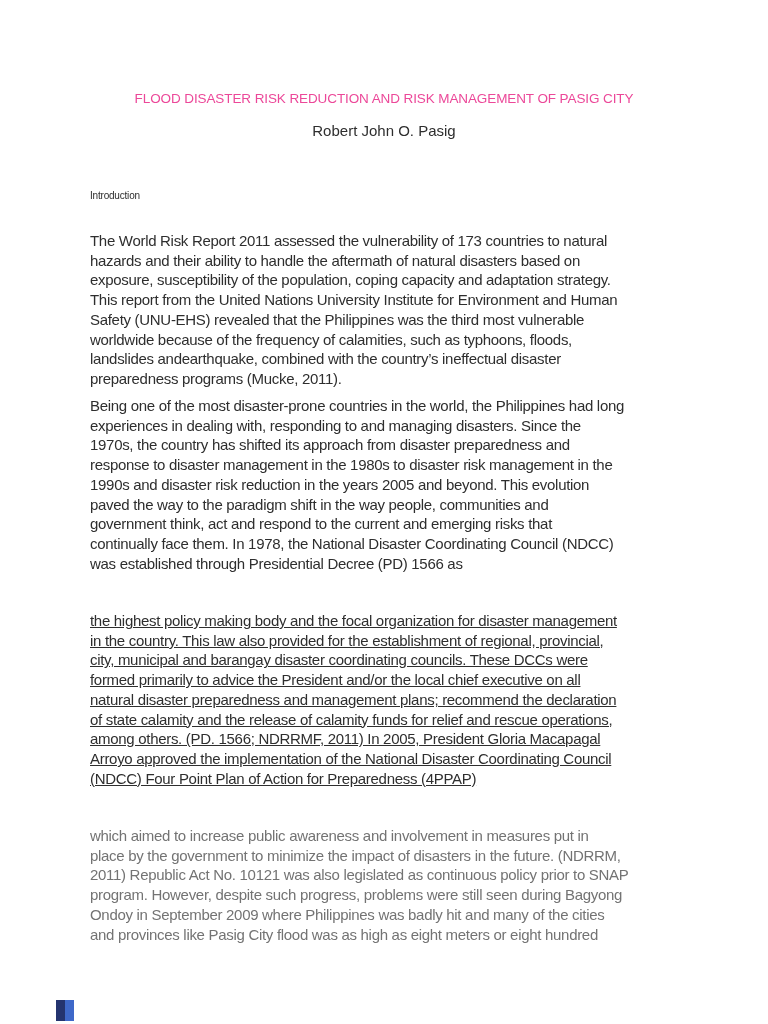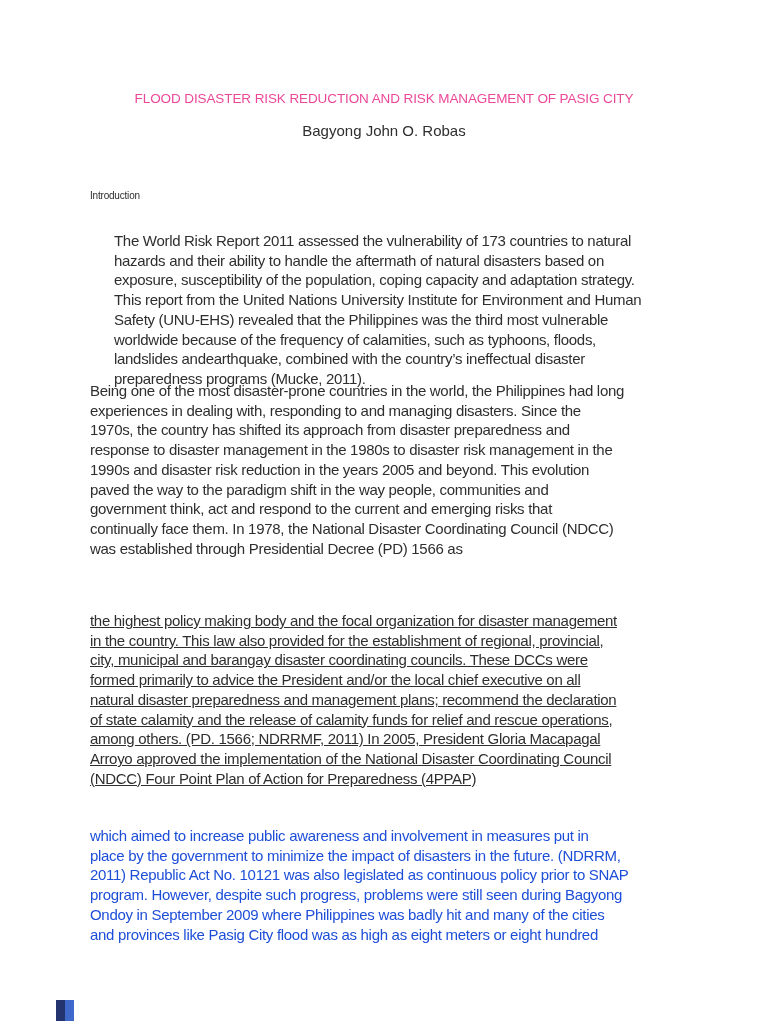--- a/index.html
+++ b/index.html
@@ -54,21 +54,21 @@
     position: absolute;
     left: 90px;
     width: 650px;
     font-size: 15px;
     line-height: 19.7px;
     letter-spacing: -0.3px;
     white-space: pre-line;
     color: #2e2e2e;
   }
   .para-1 { top: 216px; }
-  .para-2 { top: 366px; }
+  .para-2 { top: 381px; }
   .para-3 { top: 596px; text-decoration: underline; }
   .para-4 { top: 811px; }
   .corner-mark {
     position: absolute;
     left: 56px;
     top: 1000px;
     width: 18px;
     height: 21px;
     display: flex;
   }
@@ -76,25 +76,25 @@
     flex: 1 1 auto;
   }
 </style>
 </head>
 <body>
 
 <div class="page">
 
   <div class="doc-title" style="color: #ec4899;">FLOOD DISASTER RISK REDUCTION AND RISK MANAGEMENT OF PASIG CITY</div>
 
-  <div class="doc-author" style="color: rgb(46, 46, 46);">Bagyong John O. Robas</div>
+  <div class="doc-author" style="color: rgb(46, 46, 46);">Robert John O. Pasig</div>
 
   <div class="section-heading" style="color: rgb(46, 46, 46);">Introduction</div>
 
-  <p class="para para-1" style="color: rgb(46, 46, 46); margin-left: 24px;">The World Risk Report 2011 assessed the vulnerability of 173 countries to natural
+  <p class="para para-1" style="color: rgb(46, 46, 46);">The World Risk Report 2011 assessed the vulnerability of 173 countries to natural
 hazards and their ability to handle the aftermath of natural disasters based on
 exposure, susceptibility of the population, coping capacity and adaptation strategy.
 This report from the United Nations University Institute for Environment and Human
 Safety (UNU-EHS) revealed that the Philippines was the third most vulnerable
 worldwide because of the frequency of calamities, such as typhoons, floods,
 landslides andearthquake, combined with the country’s ineffectual disaster
 preparedness programs (Mucke, 2011).</p>
 
   <p class="para para-2" style="color: rgb(46, 46, 46);">Being one of the most disaster-prone countries in the world, the Philippines had long
 experiences in dealing with, responding to and managing disasters. Since the
@@ -109,21 +109,21 @@
   <p class="para para-3" style="color: rgb(46, 46, 46);">the highest policy making body and the focal organization for disaster management
 in the country. This law also provided for the establishment of regional, provincial,
 city, municipal and barangay disaster coordinating councils. These DCCs were
 formed primarily to advice the President and/or the local chief executive on all
 natural disaster preparedness and management plans; recommend the declaration
 of state calamity and the release of calamity funds for relief and rescue operations,
 among others. (PD. 1566; NDRRMF, 2011) In 2005, President Gloria Macapagal
 Arroyo approved the implementation of the National Disaster Coordinating Council
 (NDCC) Four Point Plan of Action for Preparedness (4PPAP)</p>
 
-  <p class="para para-4" style="color: #1d4ed8;">which aimed to increase public awareness and involvement in measures put in
+  <p class="para para-4" style="color: #737373;">which aimed to increase public awareness and involvement in measures put in
 place by the government to minimize the impact of disasters in the future. (NDRRM,
 2011) Republic Act No. 10121 was also legislated as continuous policy prior to SNAP
 program. However, despite such progress, problems were still seen during Bagyong
 Ondoy in September 2009 where Philippines was badly hit and many of the cities
 and provinces like Pasig City flood was as high as eight meters or eight hundred</p>
 
   <div class="corner-mark">
     <span class="bar" style="background: rgb(36, 52, 111);"></span>
     <span class="bar" style="background: rgb(62, 104, 201);"></span>
   </div>

